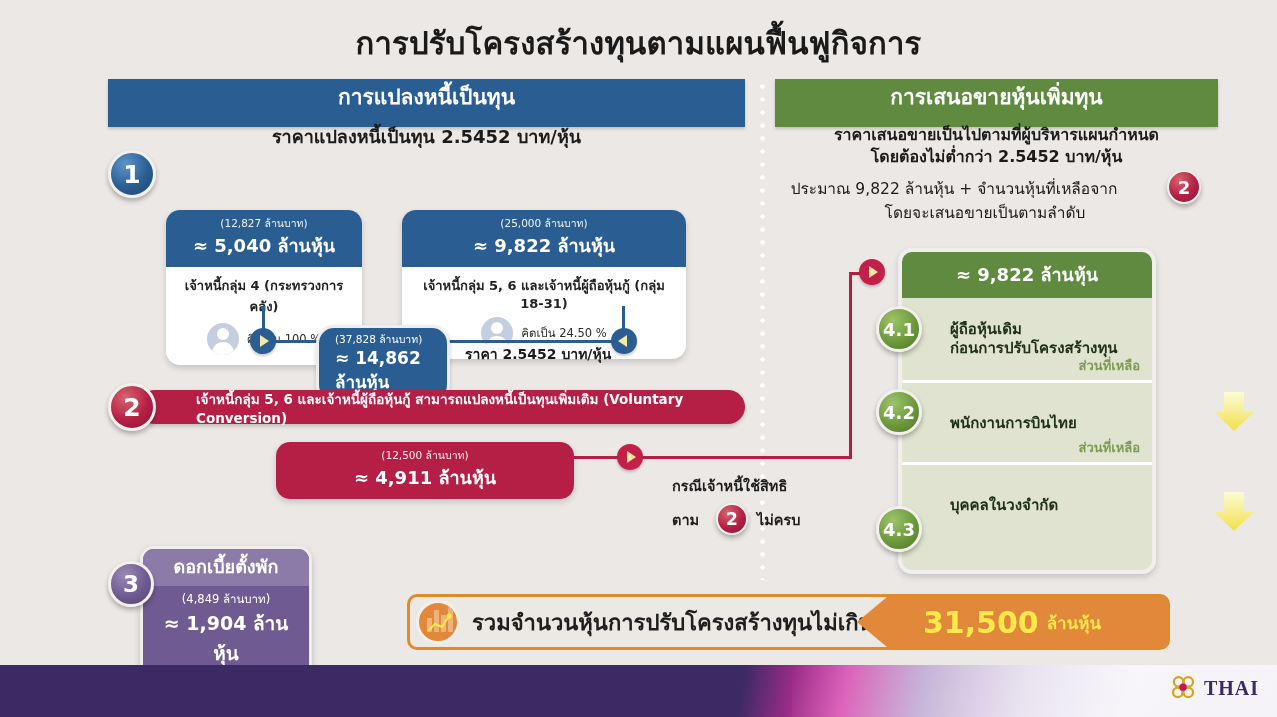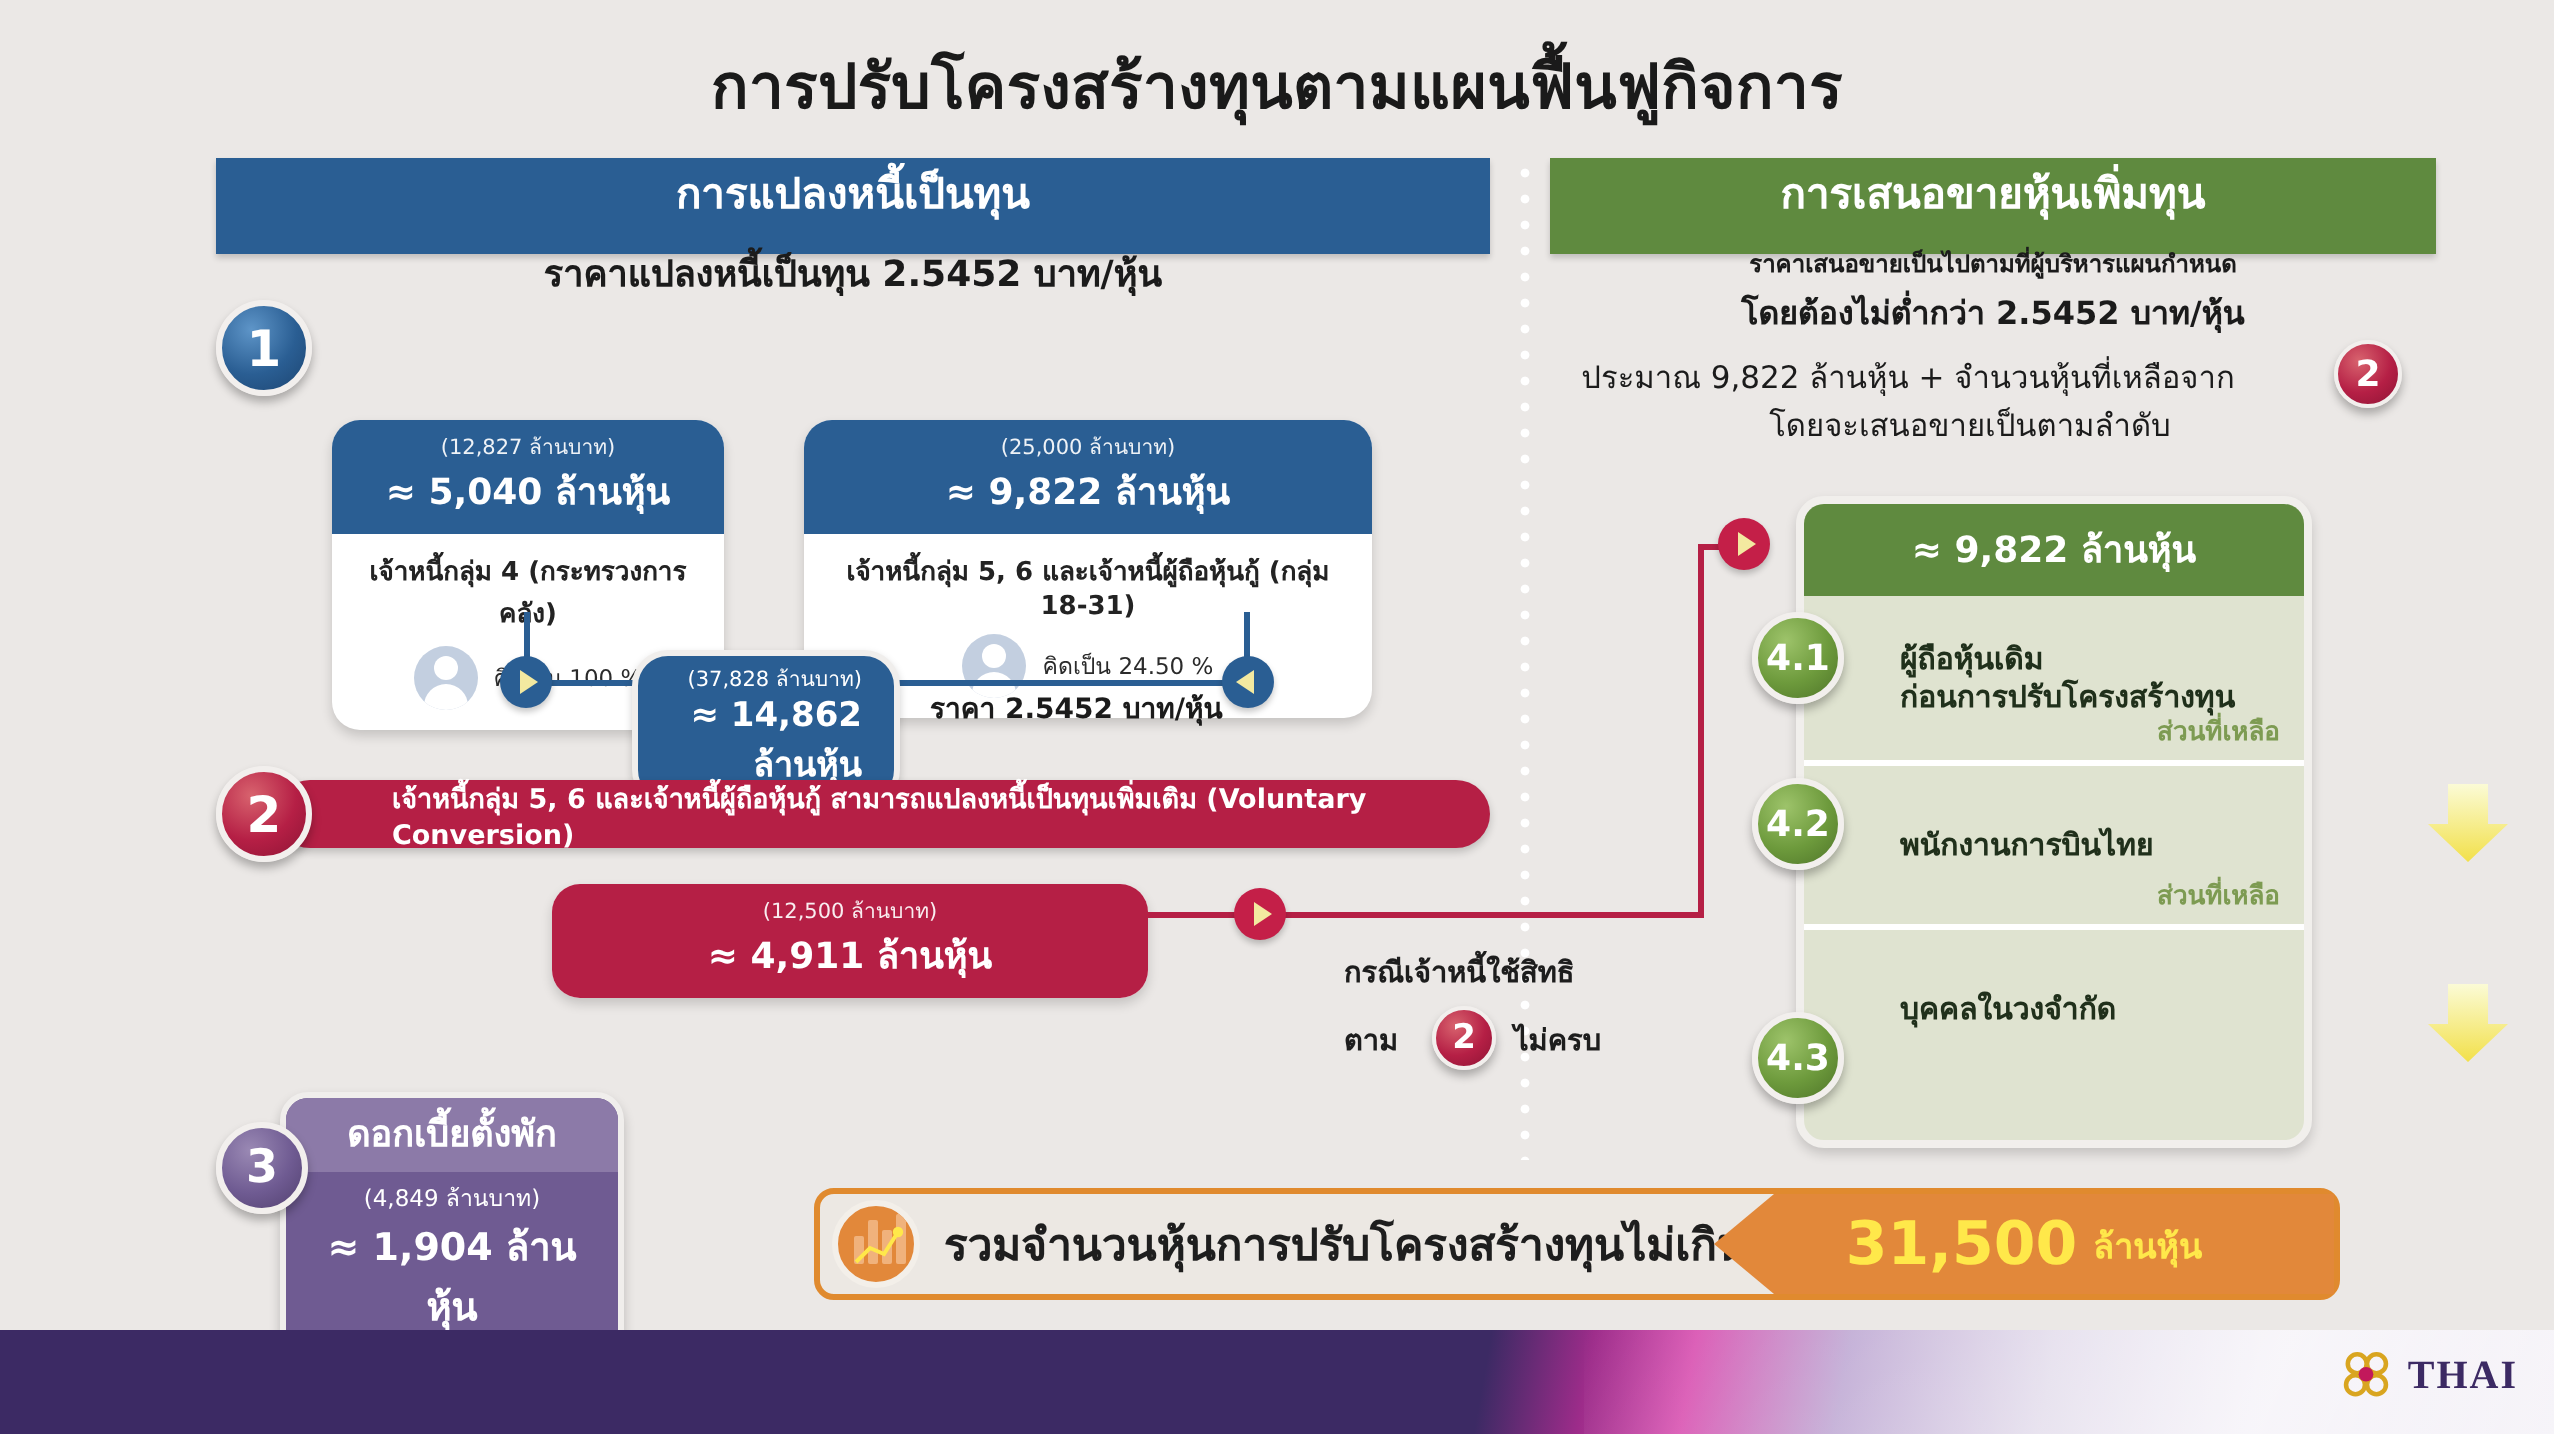--- a/index.html
+++ b/index.html
@@ -103,21 +103,21 @@
   .avatar::after {
     content: ""; position: absolute; left: 50%; top: 19px;
     width: 22px; height: 20px; border-radius: 11px 11px 0 0;
     background: #ffffff; transform: translateX(-50%);
   }
   .avpct { font-size: 11.5px; color: #2b2b2b; }
 
   
   .sumpill {
     position: absolute; border-radius: 18px; background: #2a5e93;
-    color: #fff; text-align: right; padding: 3px 16px 5px;
+    color: #fff; text-align: left; padding: 3px 16px 5px;
     border: 3px solid #f0eeec;
     box-shadow: 0 2px 4px rgba(0,0,0,.18);
   }
   .sumpill .sub { font-size: 10.5px; }
   .sumpill .big { font-size: 17px; font-weight: bold; }
 
   
   .ln { position: absolute; background: #2a5e93; }
   .ln-red { position: absolute; background: #b51f45; }
   .node {
@@ -305,21 +305,21 @@
   <div class="pcard" style="left:140px; top:546px; width:172px;">
     <div class="phead">ดอกเบี้ยตั้งพัก</div>
     <div class="pbody">
       <div class="sub">(4,849 ล้านบาท)</div>
       <div class="big">≈ 1,904 ล้านหุ้น</div>
     </div>
   </div>
 
   <div class="colhead green">การเสนอขายหุ้นเพิ่มทุน</div>
 
-  <div class="caption" style="left:775px; top:122px; width:443px; font-size:12px;">ราคาเสนอขายเป็นไปตามที่ผู้บริหารแผนกำหนด</div>
+  <div class="caption" style="left:775px; top:122px; width:443px; font-size:16px;">ราคาเสนอขายเป็นไปตามที่ผู้บริหารแผนกำหนด</div>
   <div class="caption" style="left:775px; top:144px; width:443px; font-size:16px;">โดยต้องไม่ต่ำกว่า 2.5452 บาท/หุ้น</div>
   <div class="caption" style="left:744px; top:176px; width:420px; font-size:15.5px; font-weight:normal; text-align:center;">ประมาณ 9,822 ล้านหุ้น + จำนวนหุ้นที่เหลือจาก</div>
   <div class="badge b-red" style="left:1167px; top:170px; width:34px; height:34px; font-size:18px; border-width:2px;">2</div>
   <div class="caption" style="left:775px; top:200px; width:420px; font-size:15.5px; font-weight:normal;">โดยจะเสนอขายเป็นตามลำดับ</div>
 
   <div class="gpanel">
     <div class="ghead">≈ 9,822 ล้านหุ้น</div>
 
     <div class="grow">
       <div class="glabel">

